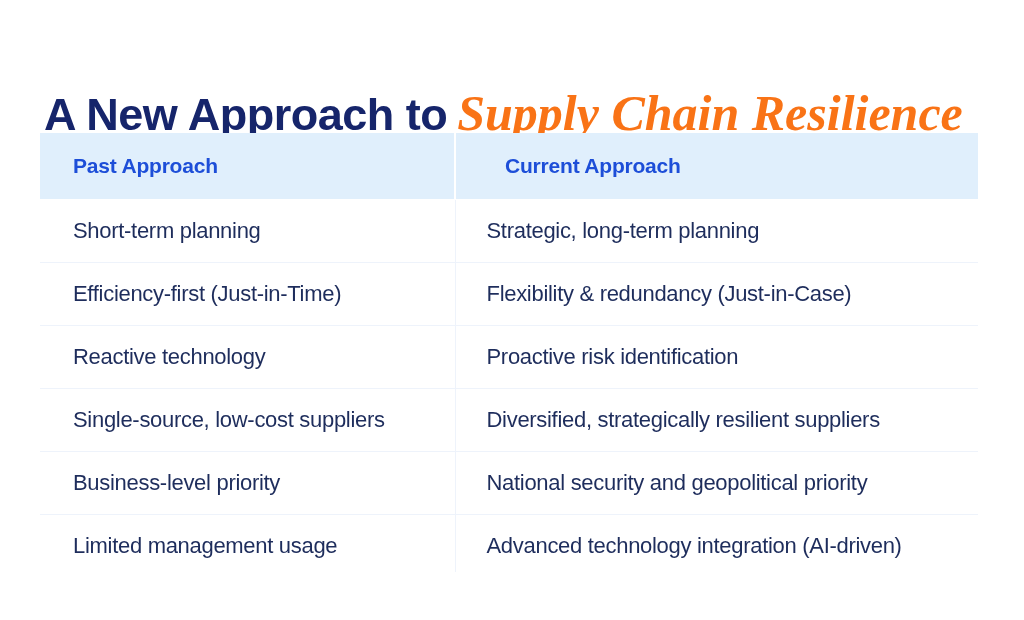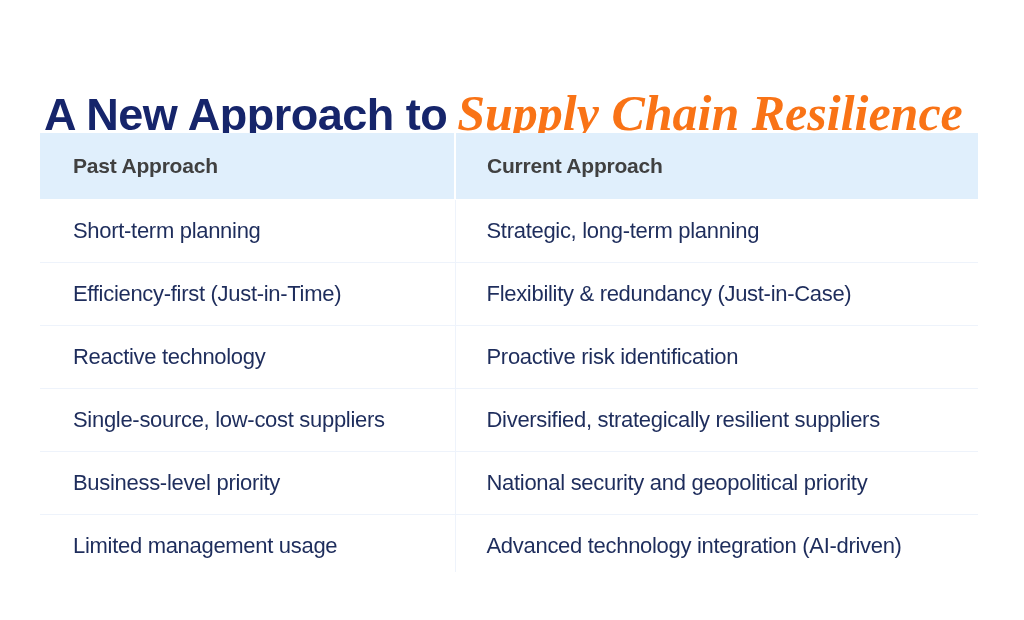--- a/index.html
+++ b/index.html
@@ -77,27 +77,27 @@
 
   table.compare thead th {
     background: #e0effc;
     text-align: left;
     vertical-align: middle;
     height: 66px;
     padding: 0 0 0 33px;
     font-family: "Liberation Sans", sans-serif;
     font-weight: bold;
     font-size: 21px;
-    color: #404040;
+    color: #1d4ed8;
     letter-spacing: -0.2px;
     border-bottom: 1px solid #ffffff;
   }
   table.compare thead th.col-current {
     border-left: 2px solid #ffffff;
-    padding-left: 31px;
+    padding-left: 49px;
   }
 
   table.compare tbody td {
     height: 62px;
     vertical-align: middle;
     padding: 0 14px 0 33px;
     font-family: "Liberation Sans", sans-serif;
     font-weight: normal;
     font-size: 22px;
     color: #1e2d5c;

